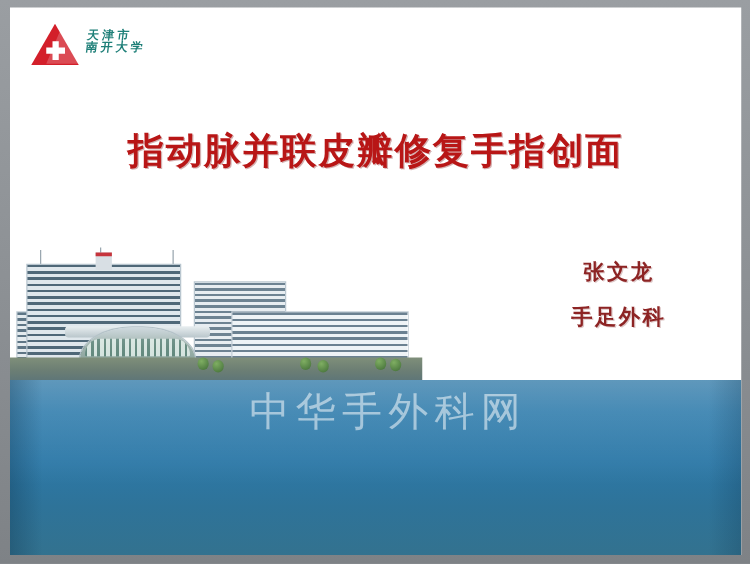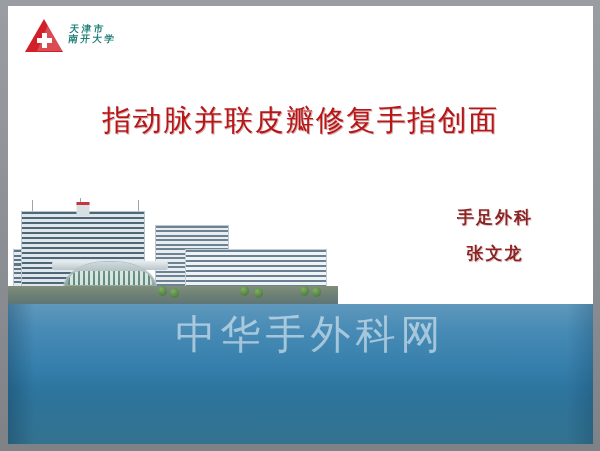--- a/index.html
+++ b/index.html
@@ -103,21 +103,21 @@
     padding-bottom: 1px;
   }
 
   
   #slide-title {
     position: absolute;
     left: 0; right: 0;
     top: 95px;
     text-align: center;
     font-size: 29px;
-    font-weight: 400;
+    font-weight: 700;
     color: #b81616;
     letter-spacing: 1.5px;
     text-shadow: 1px 1px 0 rgba(120,10,10,0.32);
     white-space: nowrap;
   }
 
   
   #photo {
     position: absolute;
     left: 0px; top: 175px;
@@ -265,21 +265,21 @@
 
   
   #watermark {
     position: absolute;
     left: 0; right: 0;
     top: 306px;
     text-align: center;
     pointer-events: none;
   }
   #wm-cn {
-    font-size: 40px;
+    font-size: 32px;
     color: rgba(255,255,255,0.52);
     letter-spacing: 5px;
     line-height: 1.12;
     font-family: "DejaVu Serif", "Liberation Serif", serif;
     padding-left: 20px;
   }
   #wm-url {
     font-size: 21px;
     color: rgba(255,255,255,0.70);
     letter-spacing: 0.2px;
@@ -331,22 +331,22 @@
       <span class="tree" style="left:232px;"></span>
       <span class="tree" style="left:246px;bottom:12px;"></span>
       <span class="tree" style="left:292px;"></span>
       <span class="tree" style="left:304px;bottom:13px;"></span>
       <span class="car" style="left:12px;background:#a03a3a;"></span>
       <span class="car" style="left:24px;background:#5a6a76;"></span>
       <span class="car" style="left:36px;background:#86939c;"></span>
     </div>
 
     <div id="author-block">
+      <div id="author-name">张文龙</div>
       <div id="author-dept">手足外科</div>
-      <div id="author-name">张文龙</div>
     </div>
 
     <div id="blue-band">
       <div id="band-sheen"></div>
 
       <div id="band-edge-l"></div>
       <div id="band-edge-r"></div>
     </div>
 
     <div id="watermark">

